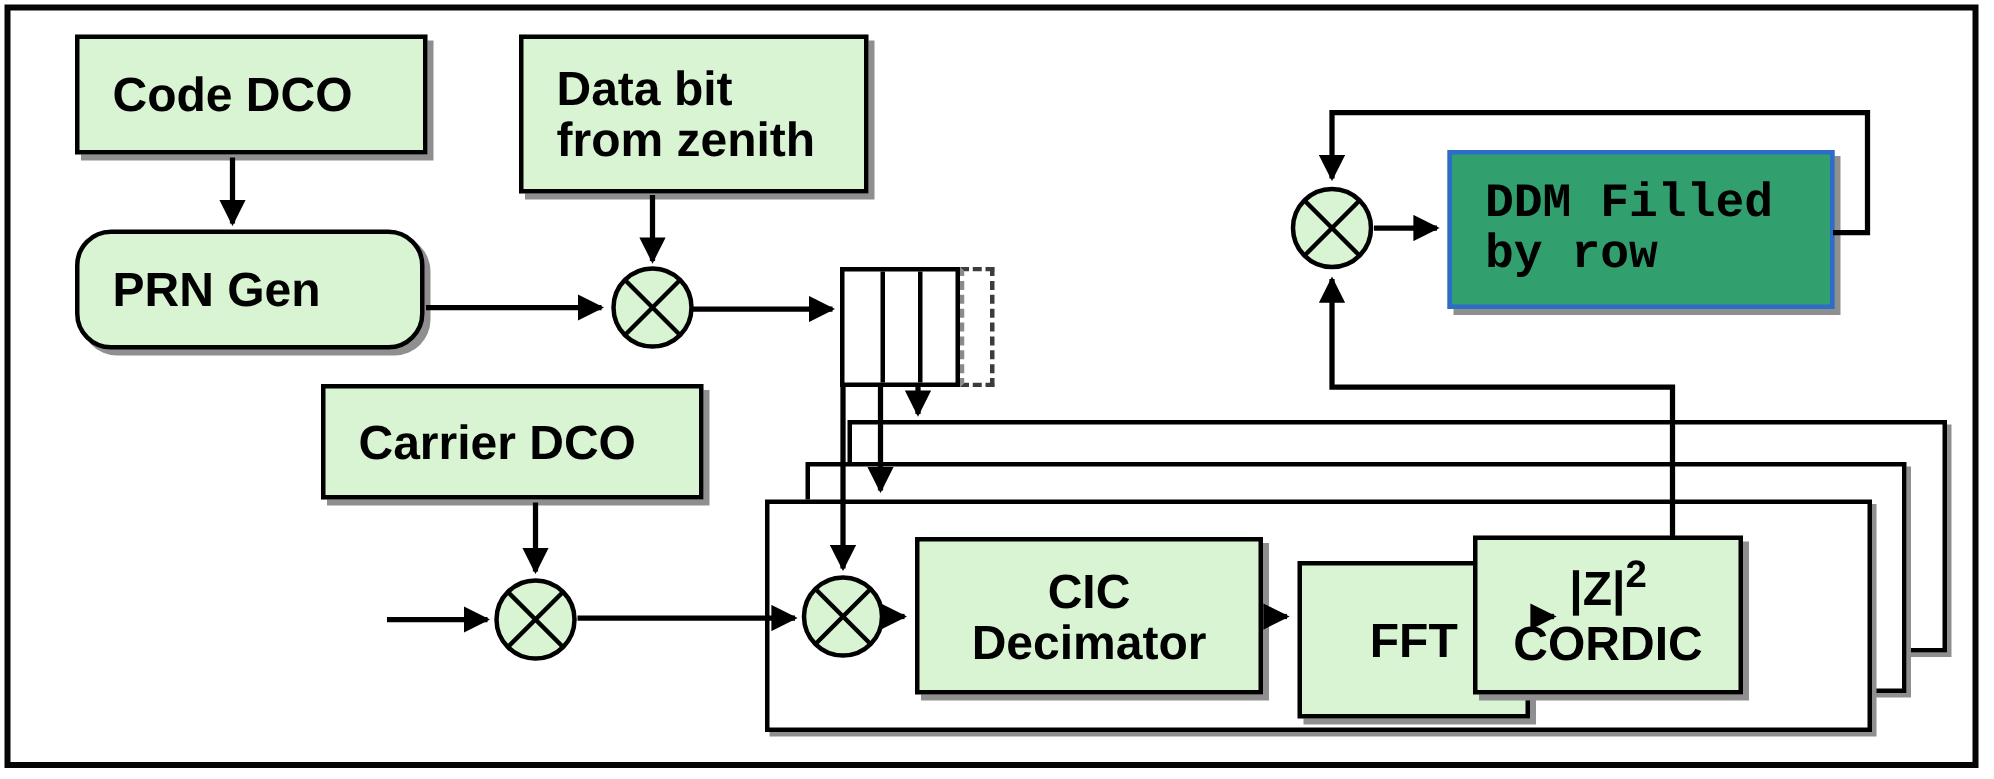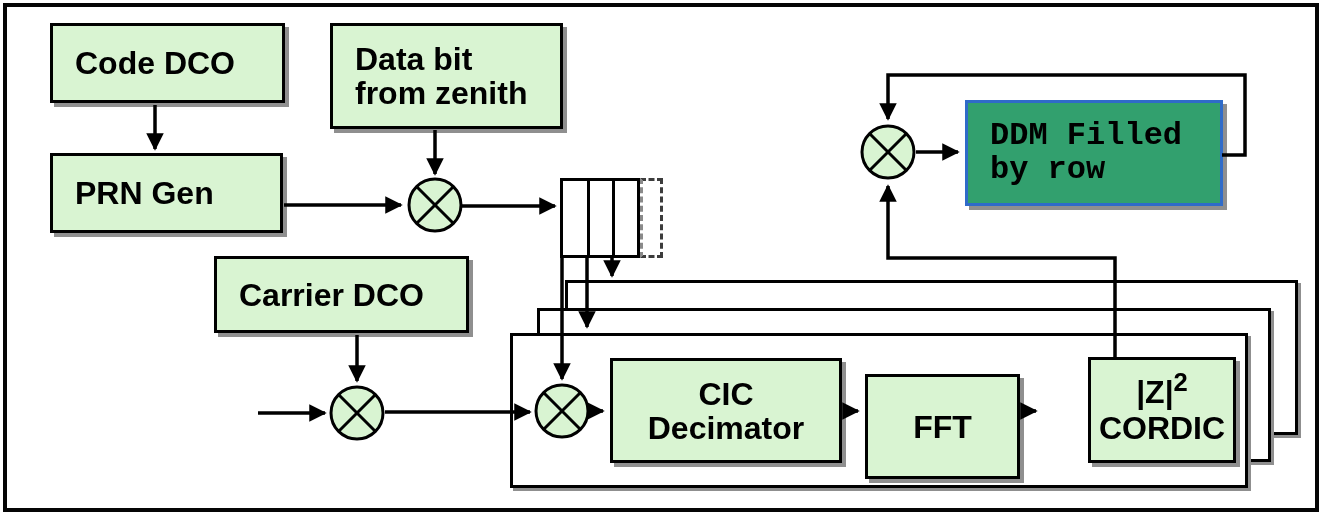--- a/index.html
+++ b/index.html
@@ -57,44 +57,44 @@
   <div id="reg-solid">
     <div class="reg-divider" style="left:24px;"></div>
     <div class="reg-divider" style="left:49px;"></div>
   </div>
   <div id="reg-dashed"></div>
 
   <div class="box left-pad" style="left:50px;top:23px;width:235px;height:80px;">
     <span>Code DCO</span>
   </div>
 
-  <div class="box left-pad" style="left:50px;top:153px;width:233px;height:80px;">
+  <div class="box left-pad" style="left:50px;top:153px;width:233px;height:80px;border-radius:24px;">
     <span>PRN Gen</span>
   </div>
 
-  <div class="box left-pad" style="left:330px;top:23px;width:233px;height:106px;">
+  <div class="box left-pad" style="left:346px;top:23px;width:233px;height:106px;">
     <span>Data bit</span>
     <span>from zenith</span>
   </div>
 
   <div class="box left-pad" style="left:214px;top:256px;width:255px;height:77px;">
     <span>Carrier DCO</span>
   </div>
 
 
   <div class="box centered" style="left:610px;top:358px;width:232px;height:105px;">
     <span>CIC</span>
     <span>Decimator</span>
   </div>
 
   <div class="box centered" style="left:865px;top:374px;width:155px;height:105px;">
     <span>FFT</span>
   </div>
 
-  <div class="box centered" style="left:1088px;top:357px;width:148px;height:106px;">
+  <div class="box centered" style="left:982px;top:357px;width:180px;height:106px;">
     <span><span>|Z|</span><span class="sup">2</span></span>
     <span>CORDIC</span>
   </div>
 
   <div class="box dark ddm left-pad" style="left:965px;top:100px;width:258px;height:106px;font-family:Liberation Mono, monospace;">
     <span>DDM Filled</span>
     <span>by row</span>
   </div>
 
   <svg id="wires" width="1329" height="519">

